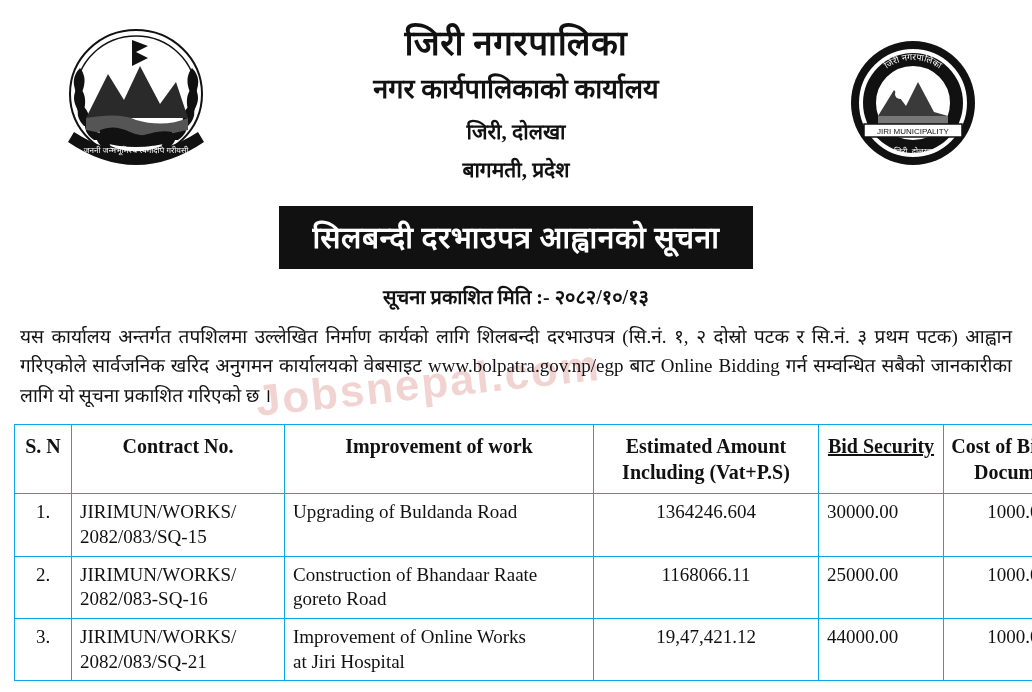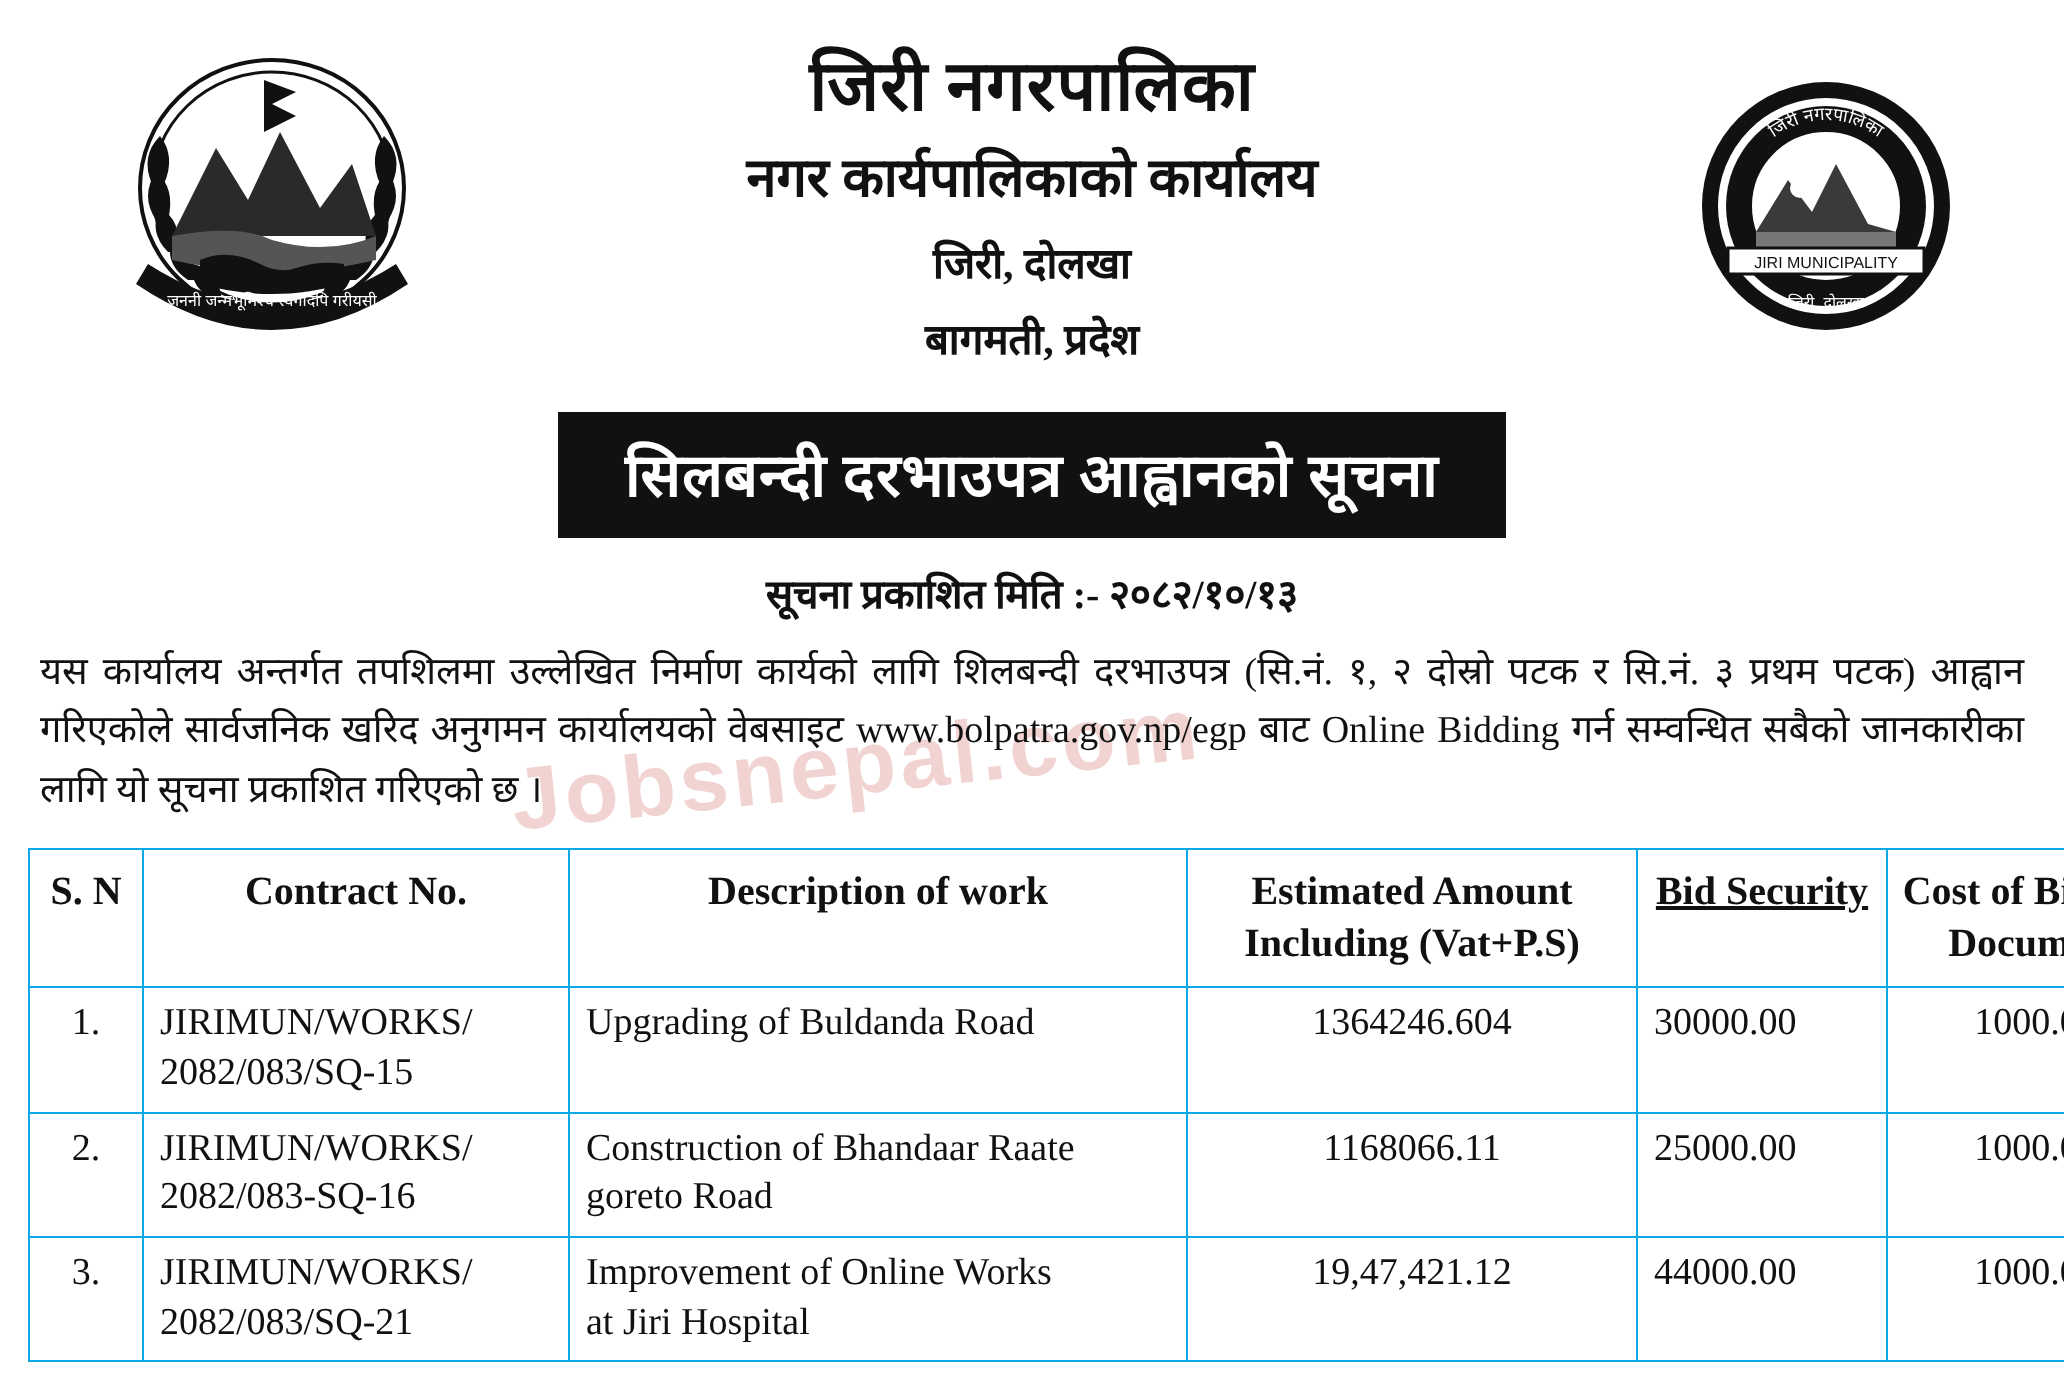--- a/index.html
+++ b/index.html
@@ -235,21 +235,21 @@
 
   <div class="body-para">यस कार्यालय अन्तर्गत तपशिलमा उल्लेखित निर्माण कार्यको लागि शिलबन्दी दरभाउपत्र (सि.नं. १, २ दोस्रो पटक र सि.नं. ३ प्रथम पटक) आह्वान गरिएकोले सार्वजनिक खरिद अनुगमन कार्यालयको वेबसाइट www.bolpatra.gov.np/egp बाट Online Bidding गर्न सम्वन्धित सबैको जानकारीका लागि यो सूचना प्रकाशित गरिएको छ ।</div>
 
   <div class="watermark">Jobsnepal.com</div>
 
   <table class="notice-table">
     <thead>
       <tr>
         <th class="h-sn">S. N</th>
         <th class="h-contract">Contract No.</th>
-        <th class="h-desc">Description of work</th>
+        <th class="h-desc">Improvement of work</th>
         <th class="h-amount">Estimated Amount Including (Vat+P.S)</th>
         <th class="h-bid">Bid Security</th>
         <th class="h-cost">Cost of Bidding Document</th>
       </tr>
     </thead>
     <tbody>
       <tr>
         <td class="c-sn">1.</td>
         <td class="c-contract">
           <span class="row-cell-line">JIRIMUN/WORKS/</span>

